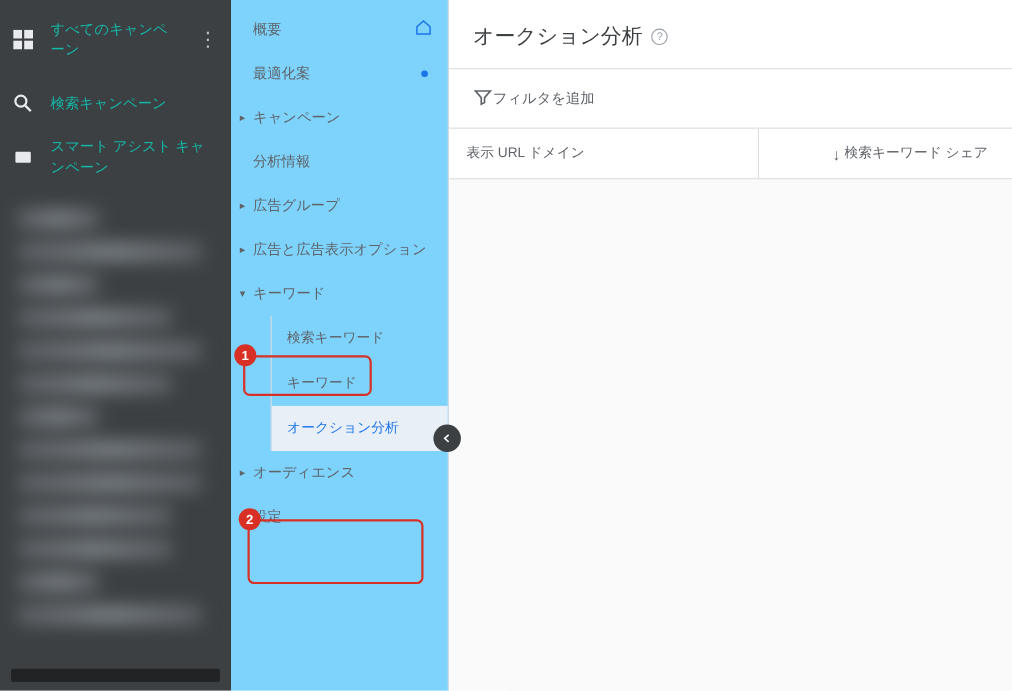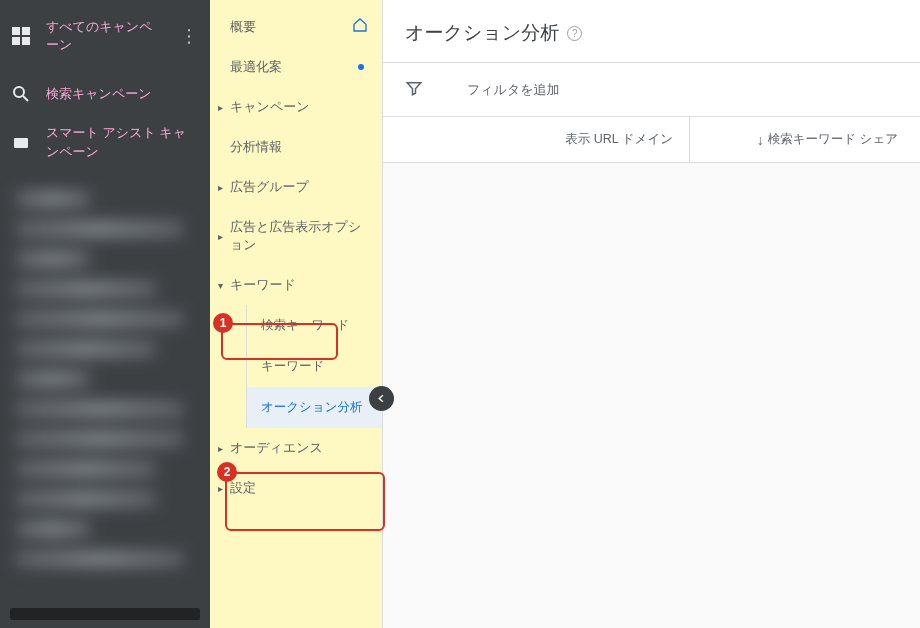--- a/index.html
+++ b/index.html
@@ -4,58 +4,58 @@
   <style>
     * { box-sizing: border-box; margin: 0; padding: 0; }
     body { font-family: Arial, 'Hiragino Sans', 'Meiryo', sans-serif; font-size: 13px; color: #3c4043; overflow: hidden; }
     .app { display: flex; width: 920px; height: 628px; background: #fff; position: relative; }
 
     
     .sidebar-dark { width: 210px; background: #3c4043; color: #e8eaed; position: relative; }
     .sidebar-dark .item { display: flex; align-items: center; padding: 8px 12px; gap: 16px; cursor: pointer; min-height: 44px; }
     .sidebar-dark .item.first { padding-top: 18px; padding-bottom: 18px; }
     .sidebar-dark .icon-box { width: 18px; height: 18px; display: inline-flex; align-items: center; justify-content: center; flex-shrink: 0; }
-    .sidebar-dark .label { font-size: 13px; color: #f9a8d4; line-height: 1.4; }
+    .sidebar-dark .label { font-size: 13px; color: #14b8a6; line-height: 1.4; }
     .sidebar-dark .dots { font-size: 18px; color: #bdc1c6; margin-left: auto; }
 
     .blur-area { filter: blur(8px); padding: 8px 12px; }
     .blur-line { height: 16px; background: linear-gradient(90deg, #5f6368, #80868b, #5f6368); margin: 14px 4px; border-radius: 2px; }
     .blur-line.short { width: 40%; }
     .blur-line.med { width: 75%; }
     .blur-line.long { width: 90%; }
 
     .bottom-bar { position: absolute; bottom: 8px; left: 10px; width: 190px; height: 12px; background: rgba(0,0,0,0.45); border-radius: 2px; }
 
     
-    .sidebar-nav { width: 173px; background: #fef9c3; border-right: 1px solid #dadce0; position: relative; padding-top: 6px; }
+    .sidebar-nav { width: 198px; background: #7dd3fc; border-right: 1px solid #dadce0; position: relative; padding-top: 6px; }
     .nav-item { display: flex; align-items: center; padding: 11px 14px 11px 20px; font-size: 13px; color: #5f6368; cursor: pointer; position: relative; min-height: 38px; }
     .nav-item.parent::before { content: '▸'; position: absolute; left: 8px; font-size: 10px; color: #5f6368; }
     .nav-item.expanded::before { content: '▾'; }
     .nav-item .end-icon { margin-left: auto; }
     .home-ico svg { width: 16px; height: 16px; }
     .blue-dot { width: 6px; height: 6px; border-radius: 50%; background: #1a73e8; display: inline-block; margin-left: auto; margin-right: 4px; }
 
     .sub-group { border-left: 1px solid #dadce0; margin-left: 36px; }
     .sub-item { padding: 12px 10px 12px 14px; font-size: 12.5px; color: #5f6368; cursor: pointer; }
     .sub-item.selected { background: #e8eff7; color: #1a73e8; font-weight: 500; }
 
     .collapse-btn { position: absolute; right: -12px; top: 386px; width: 25px; height: 25px; border-radius: 50%; background: #3c4043; display: flex; align-items: center; justify-content: center; cursor: pointer; z-index: 10; }
     .collapse-btn svg { width: 11px; height: 11px; }
 
     
     .main { flex: 1; display: flex; flex-direction: column; background: #fafafa; }
     .page-header { background: #fff; padding: 20px 22px 16px 22px; display: flex; align-items: center; gap: 8px; }
     .page-header h1 { font-size: 19px; font-weight: 400; color: #3c4043; }
     .help-ico { width: 15px; height: 15px; border: 1.5px solid #9aa0a6; border-radius: 50%; display: inline-flex; align-items: center; justify-content: center; font-size: 10px; color: #9aa0a6; }
 
-    .filter-row { background: #fff; border-top: 1px solid #dadce0; display: flex; align-items: center; padding: 16px 22px; gap: 44px; }
+    .filter-row { background: #fff; border-top: 1px solid #dadce0; display: flex; align-items: center; padding: 16px 22px; }
     .filter-ico svg { width: 18px; height: 18px; }
     .filter-text { color: #5f6368; font-size: 13px; }
 
-    .table-header { background: #fff; border-top: 1px solid #dadce0; border-bottom: 1px solid #dadce0; display: flex; text-align: right; }
+    .table-header { background: #fff; border-top: 1px solid #dadce0; border-bottom: 1px solid #dadce0; display: flex; }
     .th { padding: 14px 16px; font-size: 12.5px; color: #5f6368; }
     .th.col1 { flex: 1; border-right: 1px solid #dadce0; }
     .th.col2 { width: 230px; display: flex; align-items: center; justify-content: flex-end; gap: 4px; padding-right: 22px; }
     .sort-arrow { font-size: 14px; }
 
     
     .callout { position: absolute; border: 2.5px solid #d93025; border-radius: 6px; z-index: 20; pointer-events: none; }
     .callout-badge { position: absolute; width: 20px; height: 20px; border-radius: 50%; background: #d93025; color: #fff; font-size: 12px; font-weight: 600; display: flex; align-items: center; justify-content: center; top: -10px; left: -10px; z-index: 21; }
 
     .callout-1 { left: 221px; top: 323px; width: 117px; height: 37px; }

